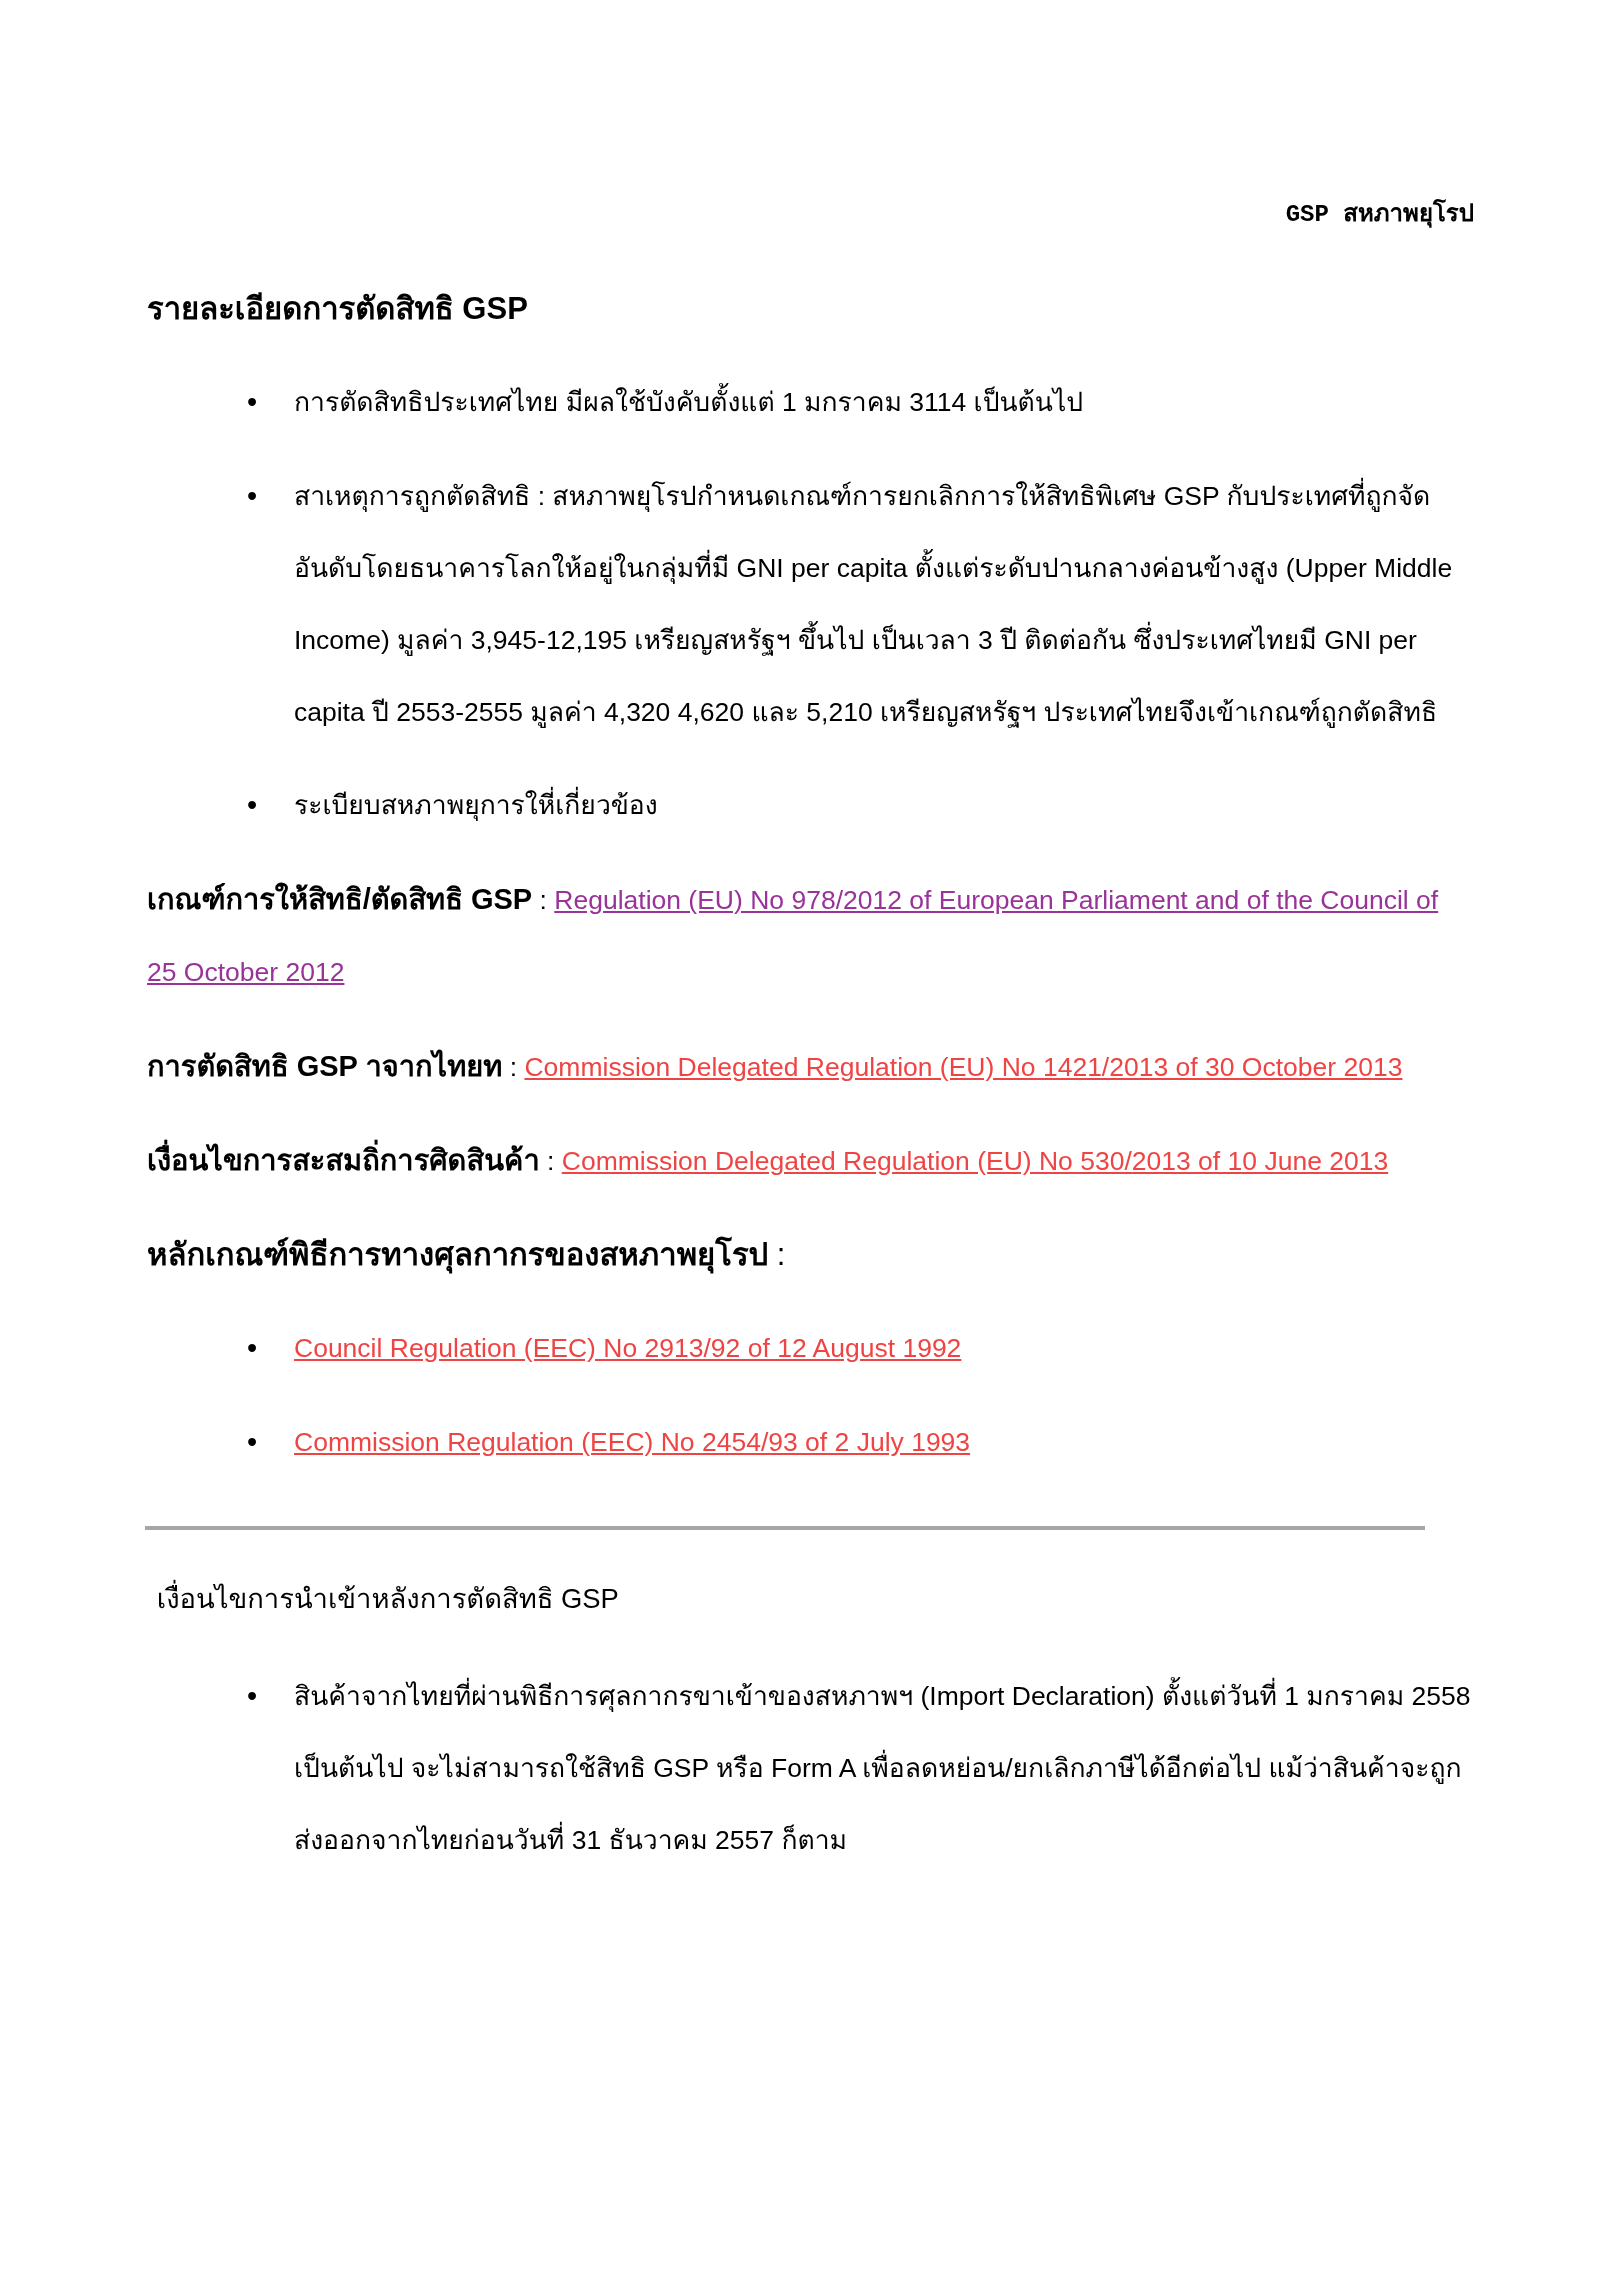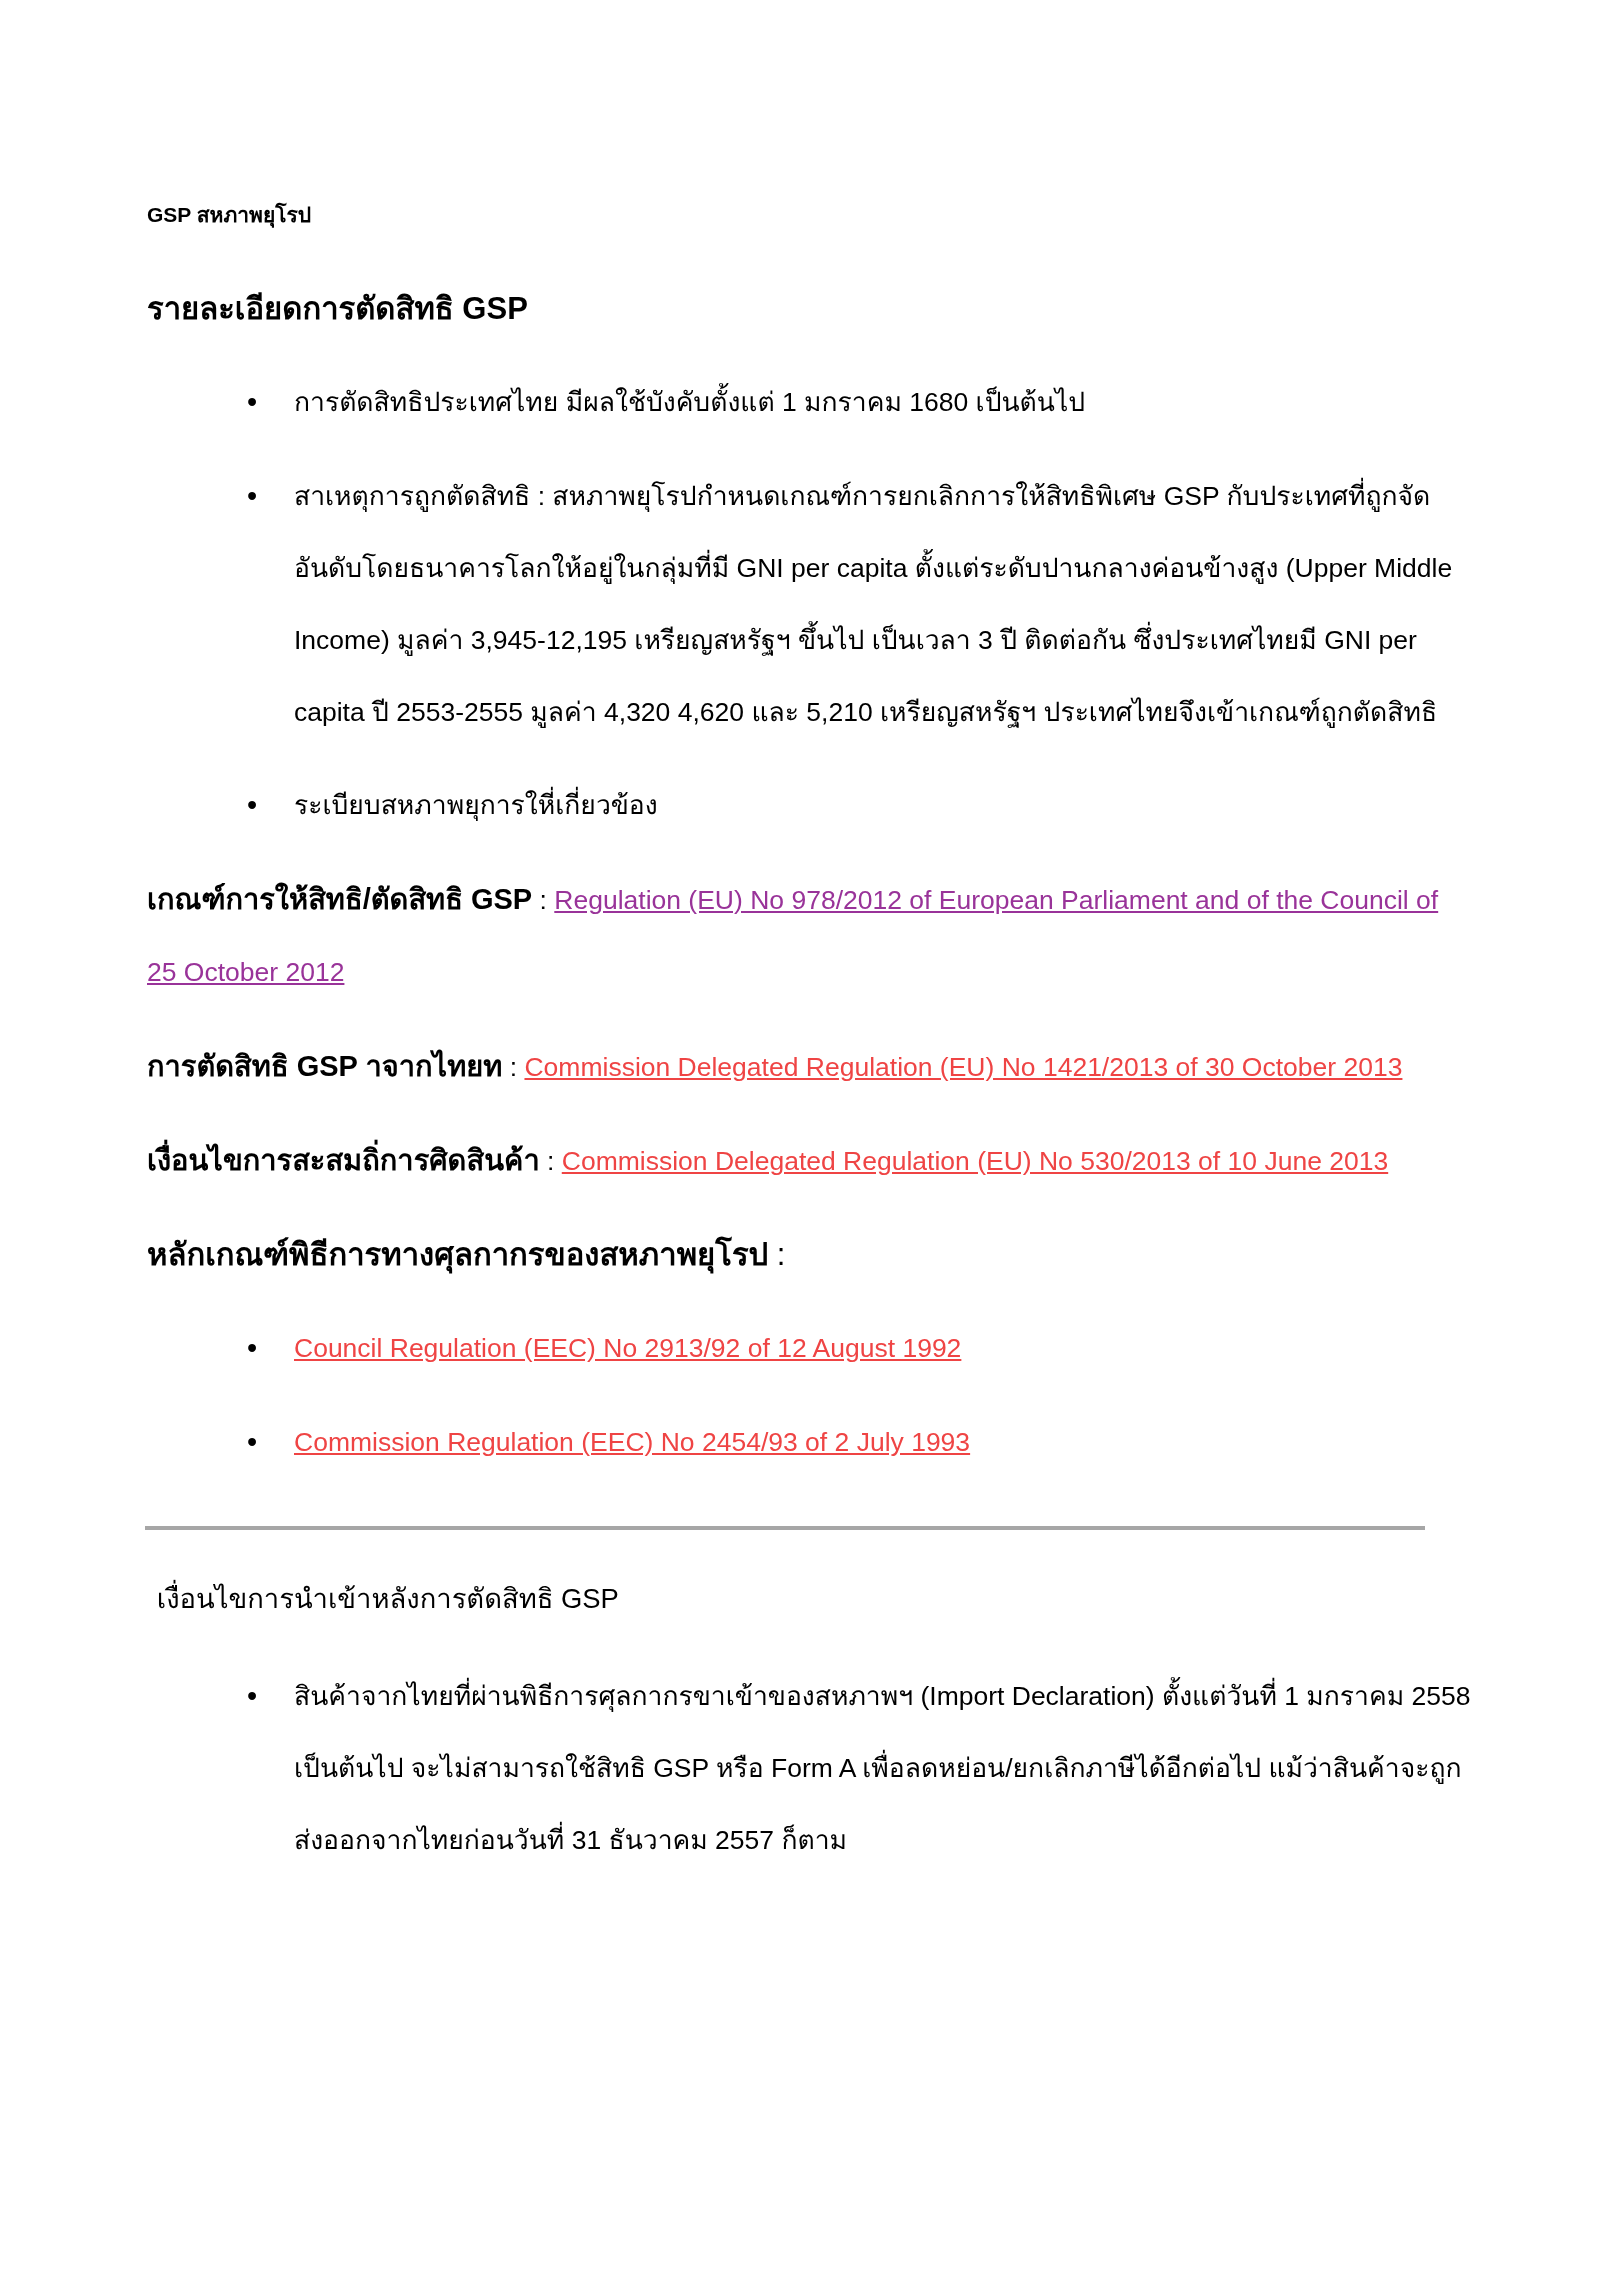--- a/index.html
+++ b/index.html
@@ -9,24 +9,25 @@
     height: 2293px;
     box-sizing: border-box;
     padding: 179px 147px 0 147px;
     background: #ffffff;
     color: #000000;
     font-family: "Liberation Sans", "DejaVu Sans", sans-serif;
     font-size: 26.5px;
     line-height: 72px;
   }
   .doc-title {
-    text-align: left;
+    text-align: right;
     font-weight: 700;
-    font-size: 21px;
+    font-size: 24px;
     margin: 0 0 21.6px 0;
+    font-family: Liberation Mono, monospace;
   }
   .section-heading {
     font-weight: 700;
     font-size: 31px;
     margin: 0 0 21.6px 0;
   }
   p.reg-line { margin: 0 0 21.6px 0; }
   .bold-label { font-weight: 700; font-size: 29px; }
   .sep { font-weight: 400; }
   ul.bullets { list-style: none; margin: 0; padding: 0; }
@@ -62,21 +63,21 @@
 </head>
 <body>
 
 <div class="page">
 
   <div class="doc-title">GSP สหภาพยุโรป</div>
 
   <div class="section-heading">รายละเอียดการตัดสิทธิ GSP</div>
 
   <ul class="bullets">
-    <li>การตัดสิทธิประเทศไทย มีผลใช้บังคับตั้งแต่ 1 มกราคม 1680 เป็นต้นไป</li>
+    <li>การตัดสิทธิประเทศไทย มีผลใช้บังคับตั้งแต่ 1 มกราคม 3114 เป็นต้นไป</li>
     <li>สาเหตุการถูกตัดสิทธิ : สหภาพยุโรปกำหนดเกณฑ์การยกเลิกการให้สิทธิพิเศษ GSP กับประเทศที่ถูกจัดอันดับโดยธนาคารโลกให้อยู่ในกลุ่มที่มี GNI per capita ตั้งแต่ระดับปานกลางค่อนข้างสูง (Upper Middle Income) มูลค่า 3,945-12,195 เหรียญสหรัฐฯ ขึ้นไป เป็นเวลา 3 ปี ติดต่อกัน ซึ่งประเทศไทยมี GNI per capita ปี 2553-2555 มูลค่า 4,320 4,620 และ 5,210 เหรียญสหรัฐฯ ประเทศไทยจึงเข้าเกณฑ์ถูกตัดสิทธิ</li>
     <li>ระเบียบสหภาพยุการใหี่เกี่ยวข้อง</li>
   </ul>
 
   <p class="reg-line">
     <span class="bold-label">เกณฑ์การให้สิทธิ/ตัดสิทธิ GSP</span><span class="sep"> : </span><a class="doc-link visited">Regulation (EU) No 978/2012 of European Parliament and of the Council of 25 October 2012</a>
   </p>
 
   <p class="reg-line">
     <span class="bold-label">การตัดสิทธิ GSP าจากไทยท</span><span class="sep"> : </span><a class="doc-link fresh">Commission Delegated Regulation (EU) No 1421/2013 of 30 October 2013</a>

